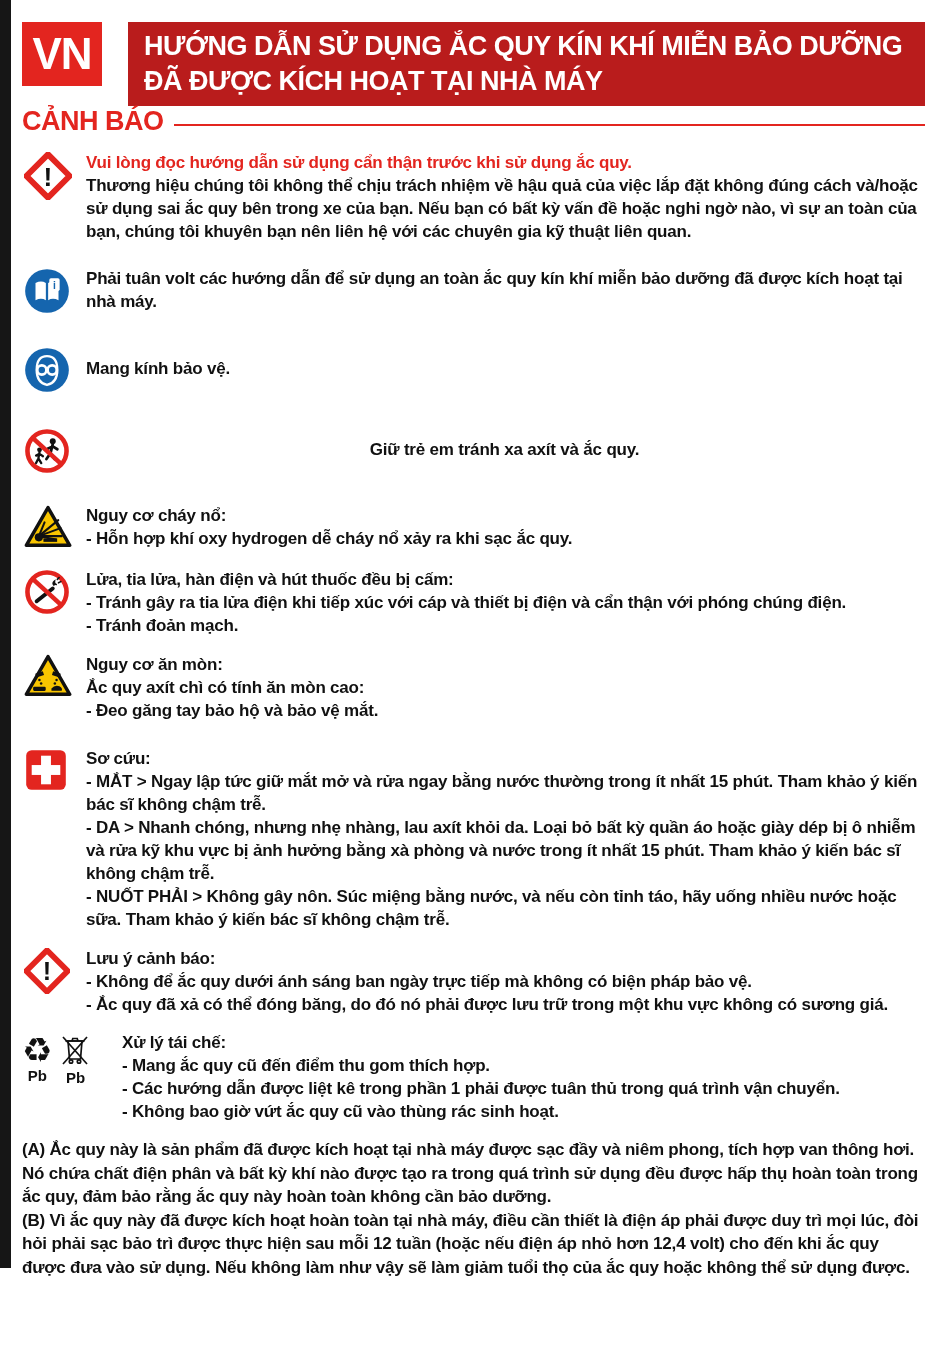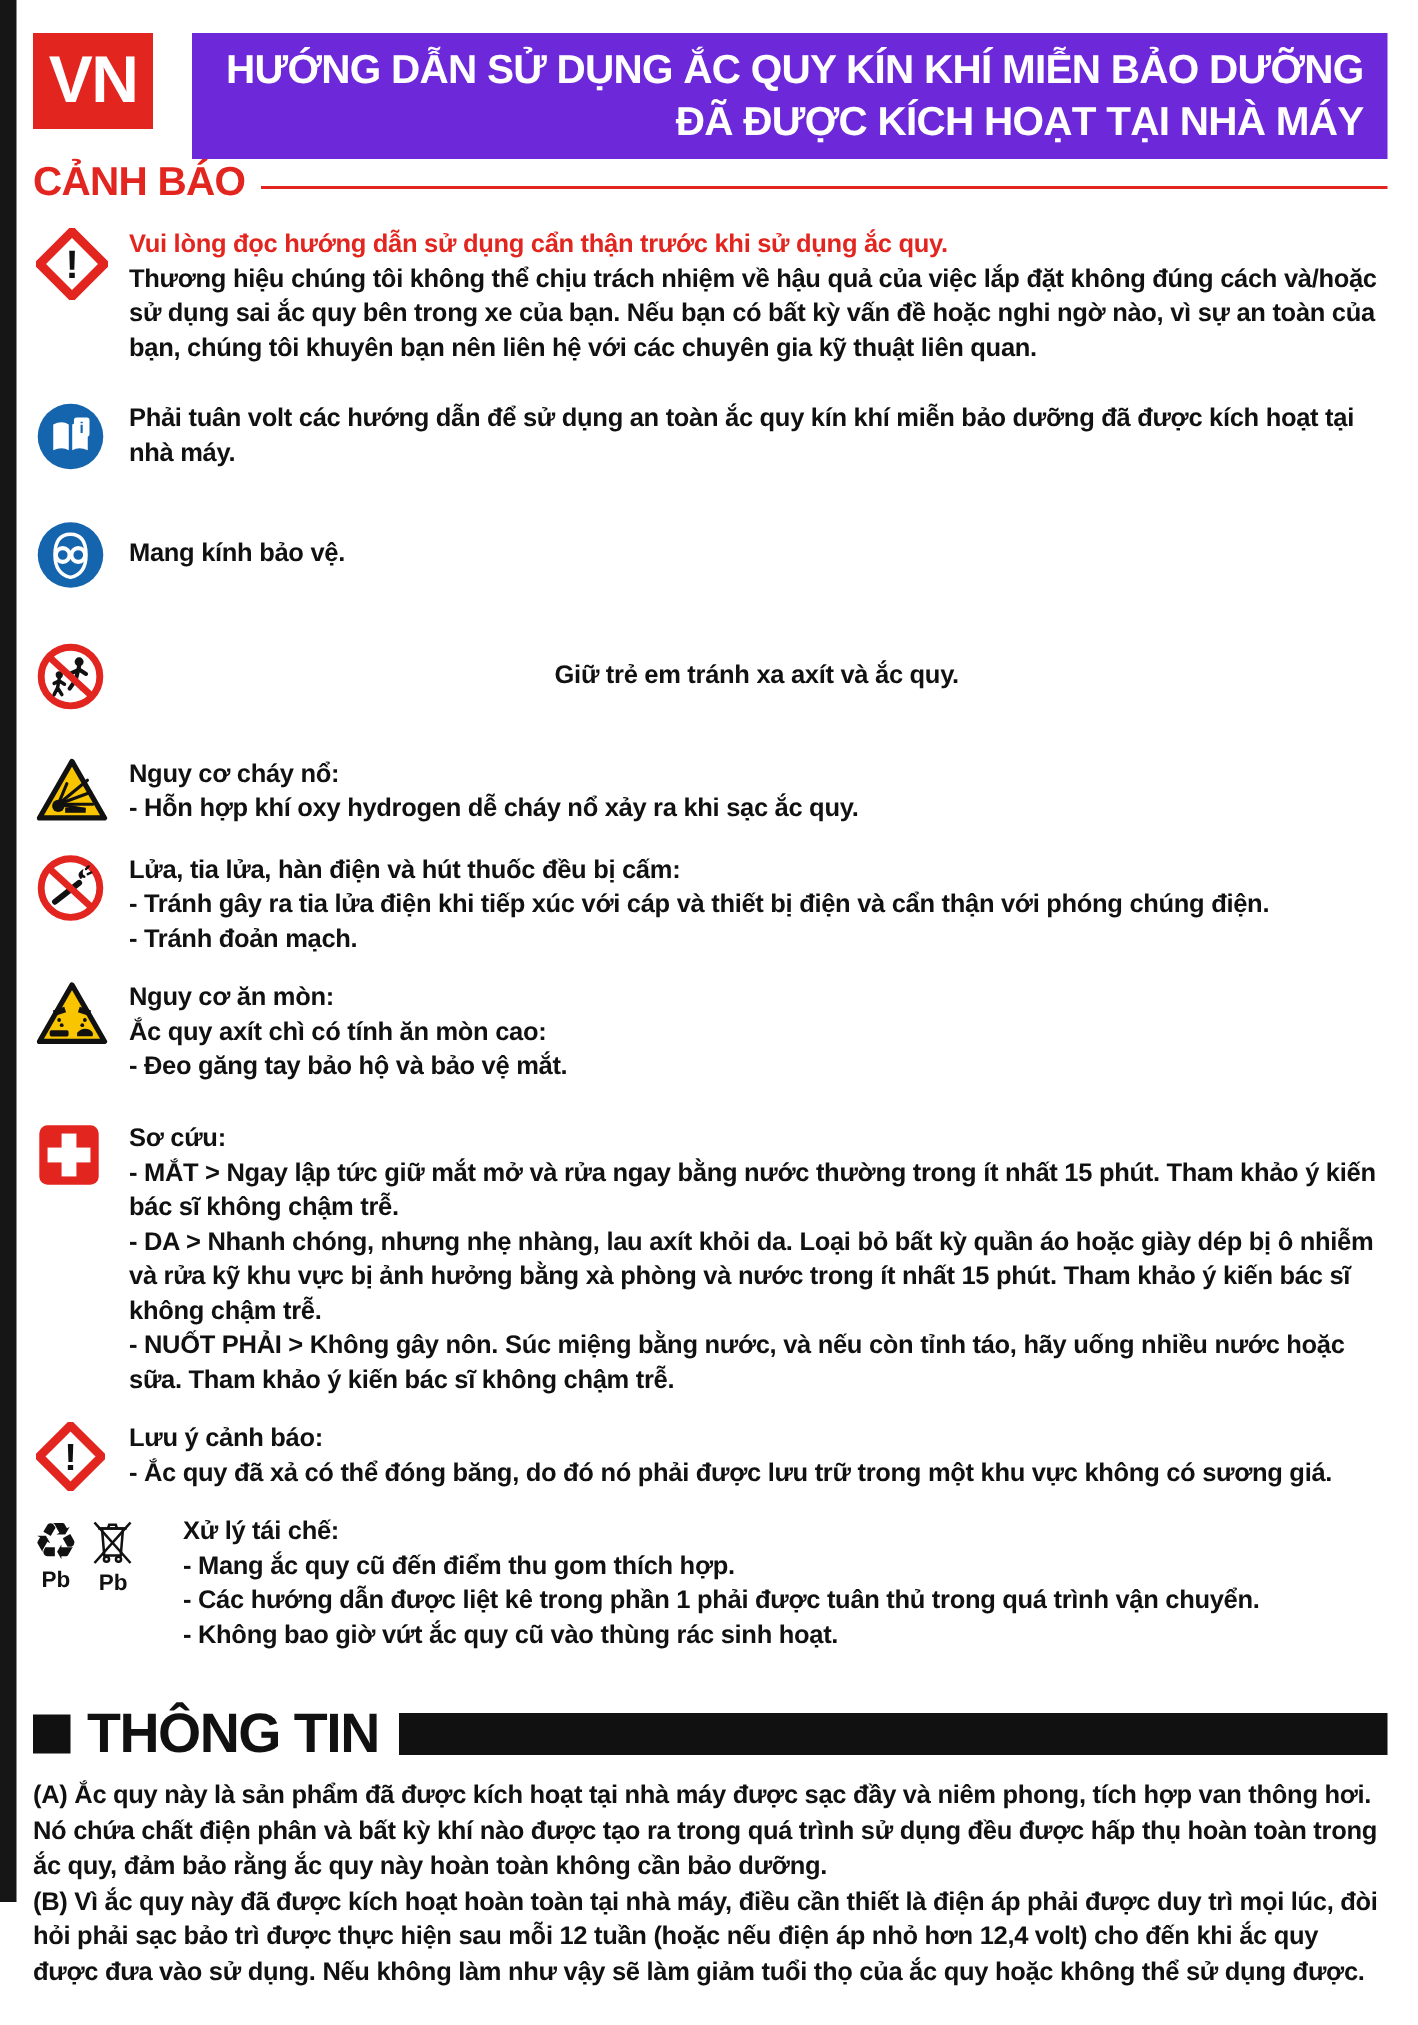--- a/index.html
+++ b/index.html
@@ -7,21 +7,21 @@
     width:945px;height:1350px;position:relative;background:#fff;
     font-family:"Liberation Sans",sans-serif;color:#111;overflow:hidden;
   }
   .edge-bar{position:absolute;left:0;top:0;width:11px;height:1268px;background:#161616;}
   .page{position:absolute;left:22px;top:0;width:903px;}
 
   
   .header{display:flex;gap:26px;margin-top:22px;}
   .vn-badge{width:80px;height:64px;background:#E3251F;color:#fff;display:flex;align-items:center;justify-content:center;
     font-size:44px;font-weight:bold;letter-spacing:-1px;}
-  .title-box{flex:1;background:#6d28d9;color:#fff;padding:7px 16px;display:flex;flex-direction:column;justify-content:center;align-items:flex-end;}
+  .title-box{flex:1;background:#b91c1c;color:#fff;padding:7px 16px;display:flex;flex-direction:column;justify-content:center;}
   .title-box div{font-size:27px;font-weight:bold;line-height:35px;letter-spacing:-0.5px;}
 
   
   .warn-heading{display:flex;align-items:baseline;margin-bottom:14px;}
   .warn-heading span{color:#E3251F;font-size:27px;font-weight:bold;letter-spacing:-0.5px;}
   .warn-heading .rule{flex:1;border-bottom:2px solid #E3251F;margin-left:10px;transform:translateY(-4px);}
 
   
   .witem{display:flex;margin-bottom:15px;}
   .icon-cell{width:62px;flex:0 0 62px;display:flex;justify-content:flex-start;padding-left:2px;padding-top:1px;}
@@ -206,20 +206,21 @@
 
   <div class="witem" style="margin-top:16px;">
     <div class="icon-cell">
       <svg width="46" height="46" viewBox="0 0 40 40">
         <path d="M20 2 L38 20 L20 38 L2 20 Z" fill="#fff" stroke="#E3251F" stroke-width="5"></path>
         <text x="20" y="28" text-anchor="middle" font-size="22" font-weight="bold" fill="#111">!</text>
       </svg>
     </div>
     <div class="txt">
       <div class="t">Lưu ý cảnh báo:</div>
+      <div class="t">- Không để ắc quy dưới ánh sáng ban ngày trực tiếp mà không có biện pháp bảo vệ.</div>
       <div class="t">- Ắc quy đã xả có thể đóng băng, do đó nó phải được lưu trữ trong một khu vực không có sương giá.</div>
     </div>
   </div>
 
   <div class="witem" style="margin-top:14px;">
     <div class="recycle-cell">
       <div class="pb-icon">
         <span class="glyph">♻</span>
         <span class="pb">Pb</span>
       </div>
@@ -239,24 +240,19 @@
       </div>
     </div>
     <div class="txt">
       <div class="t">Xử lý tái chế:</div>
       <div class="t">- Mang ắc quy cũ đến điểm thu gom thích hợp.</div>
       <div class="t">- Các hướng dẫn được  liệt kê trong phần 1 phải được tuân thủ trong quá trình vận chuyển.</div>
       <div class="t">- Không bao giờ vứt ắc quy cũ vào thùng rác sinh hoạt.</div>
     </div>
   </div>
 
-  <div class="section-header">
-    <div class="sq"></div>
-    <div class="section-title">THÔNG TIN</div>
-    <div class="hbar"></div>
-  </div>
   <div class="section-body">
     <p class="para">(A) Ắc quy này là sản phẩm đã được kích hoạt tại nhà máy được sạc đầy và niêm phong, tích hợp van thông hơi. Nó chứa chất điện phân và bất kỳ khí nào được tạo ra trong quá trình sử dụng đều được hấp thụ hoàn toàn trong ắc quy, đảm bảo rằng ắc quy này hoàn toàn không cần bảo dưỡng.</p>
     <p class="para">(B) Vì ắc quy này đã được kích hoạt hoàn toàn tại nhà máy, điều cần thiết là điện áp phải được duy trì mọi lúc, đòi hỏi phải sạc bảo trì được thực hiện sau mỗi 12 tuần (hoặc nếu điện áp nhỏ hơn 12,4 volt) cho đến khi ắc quy được đưa vào sử dụng. Nếu không làm như vậy sẽ làm giảm tuổi thọ của ắc quy hoặc không thể sử dụng được.</p>
 
   </div>
 
 </div>
 
 </body></html>

